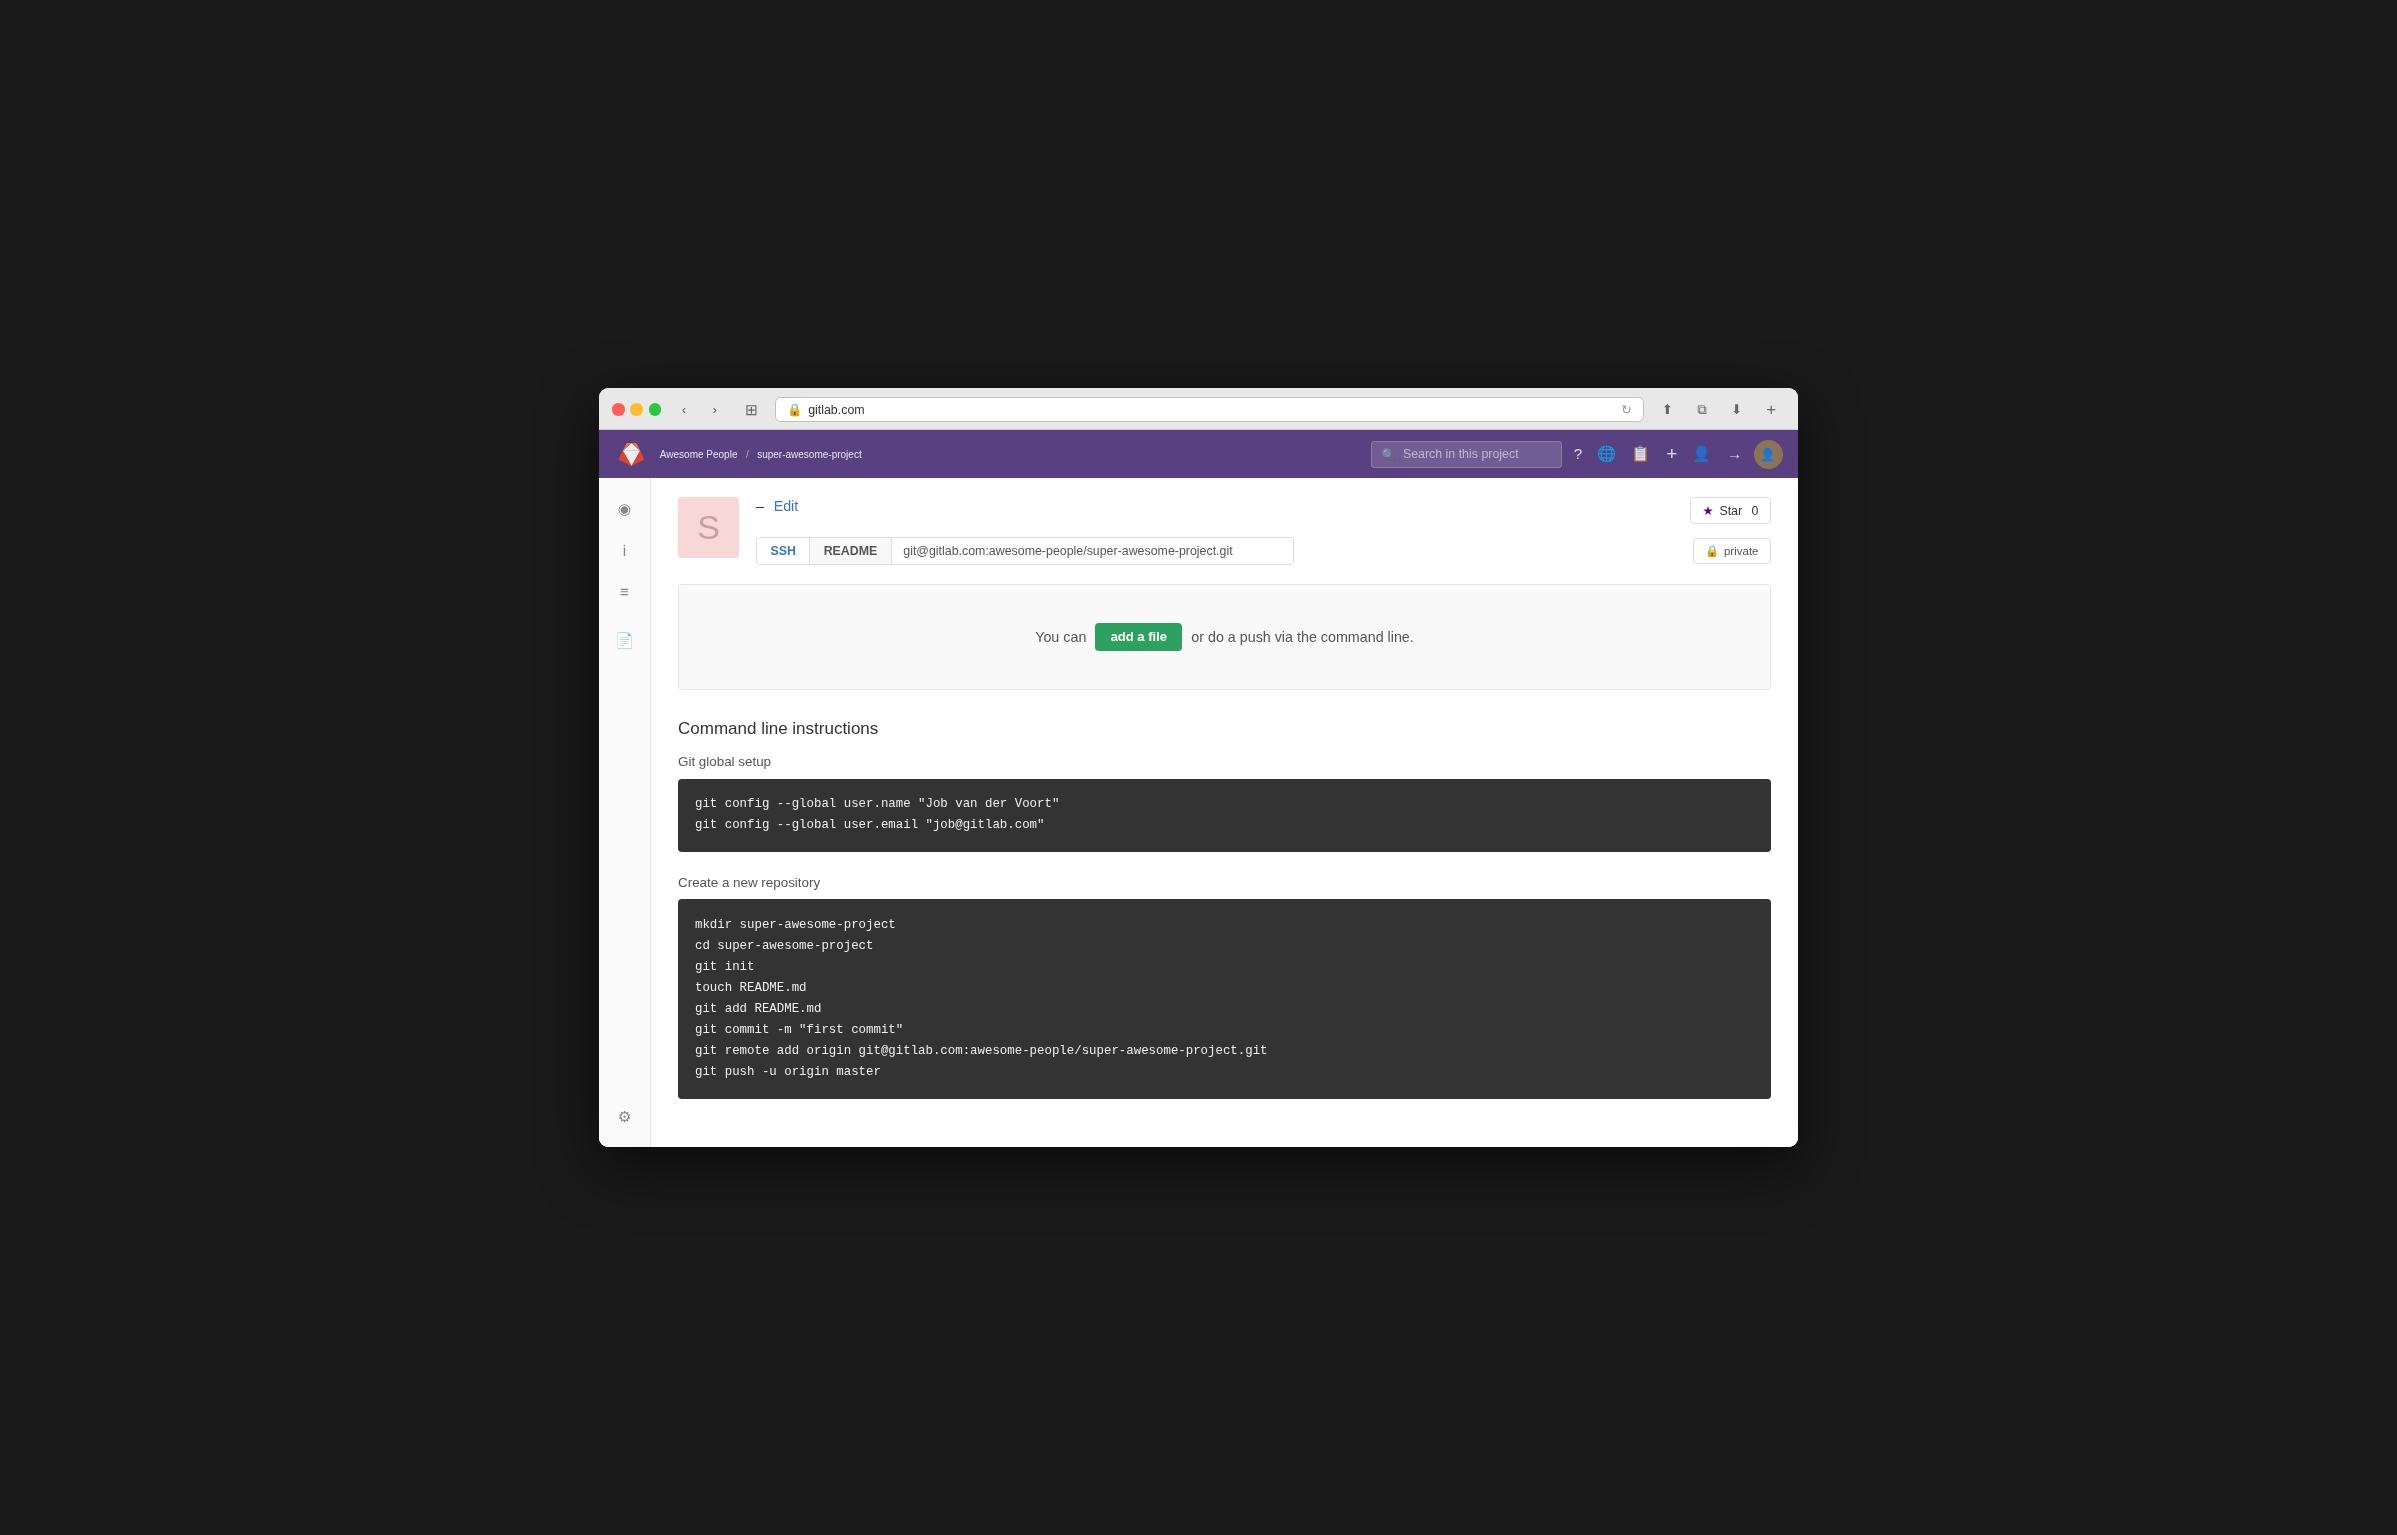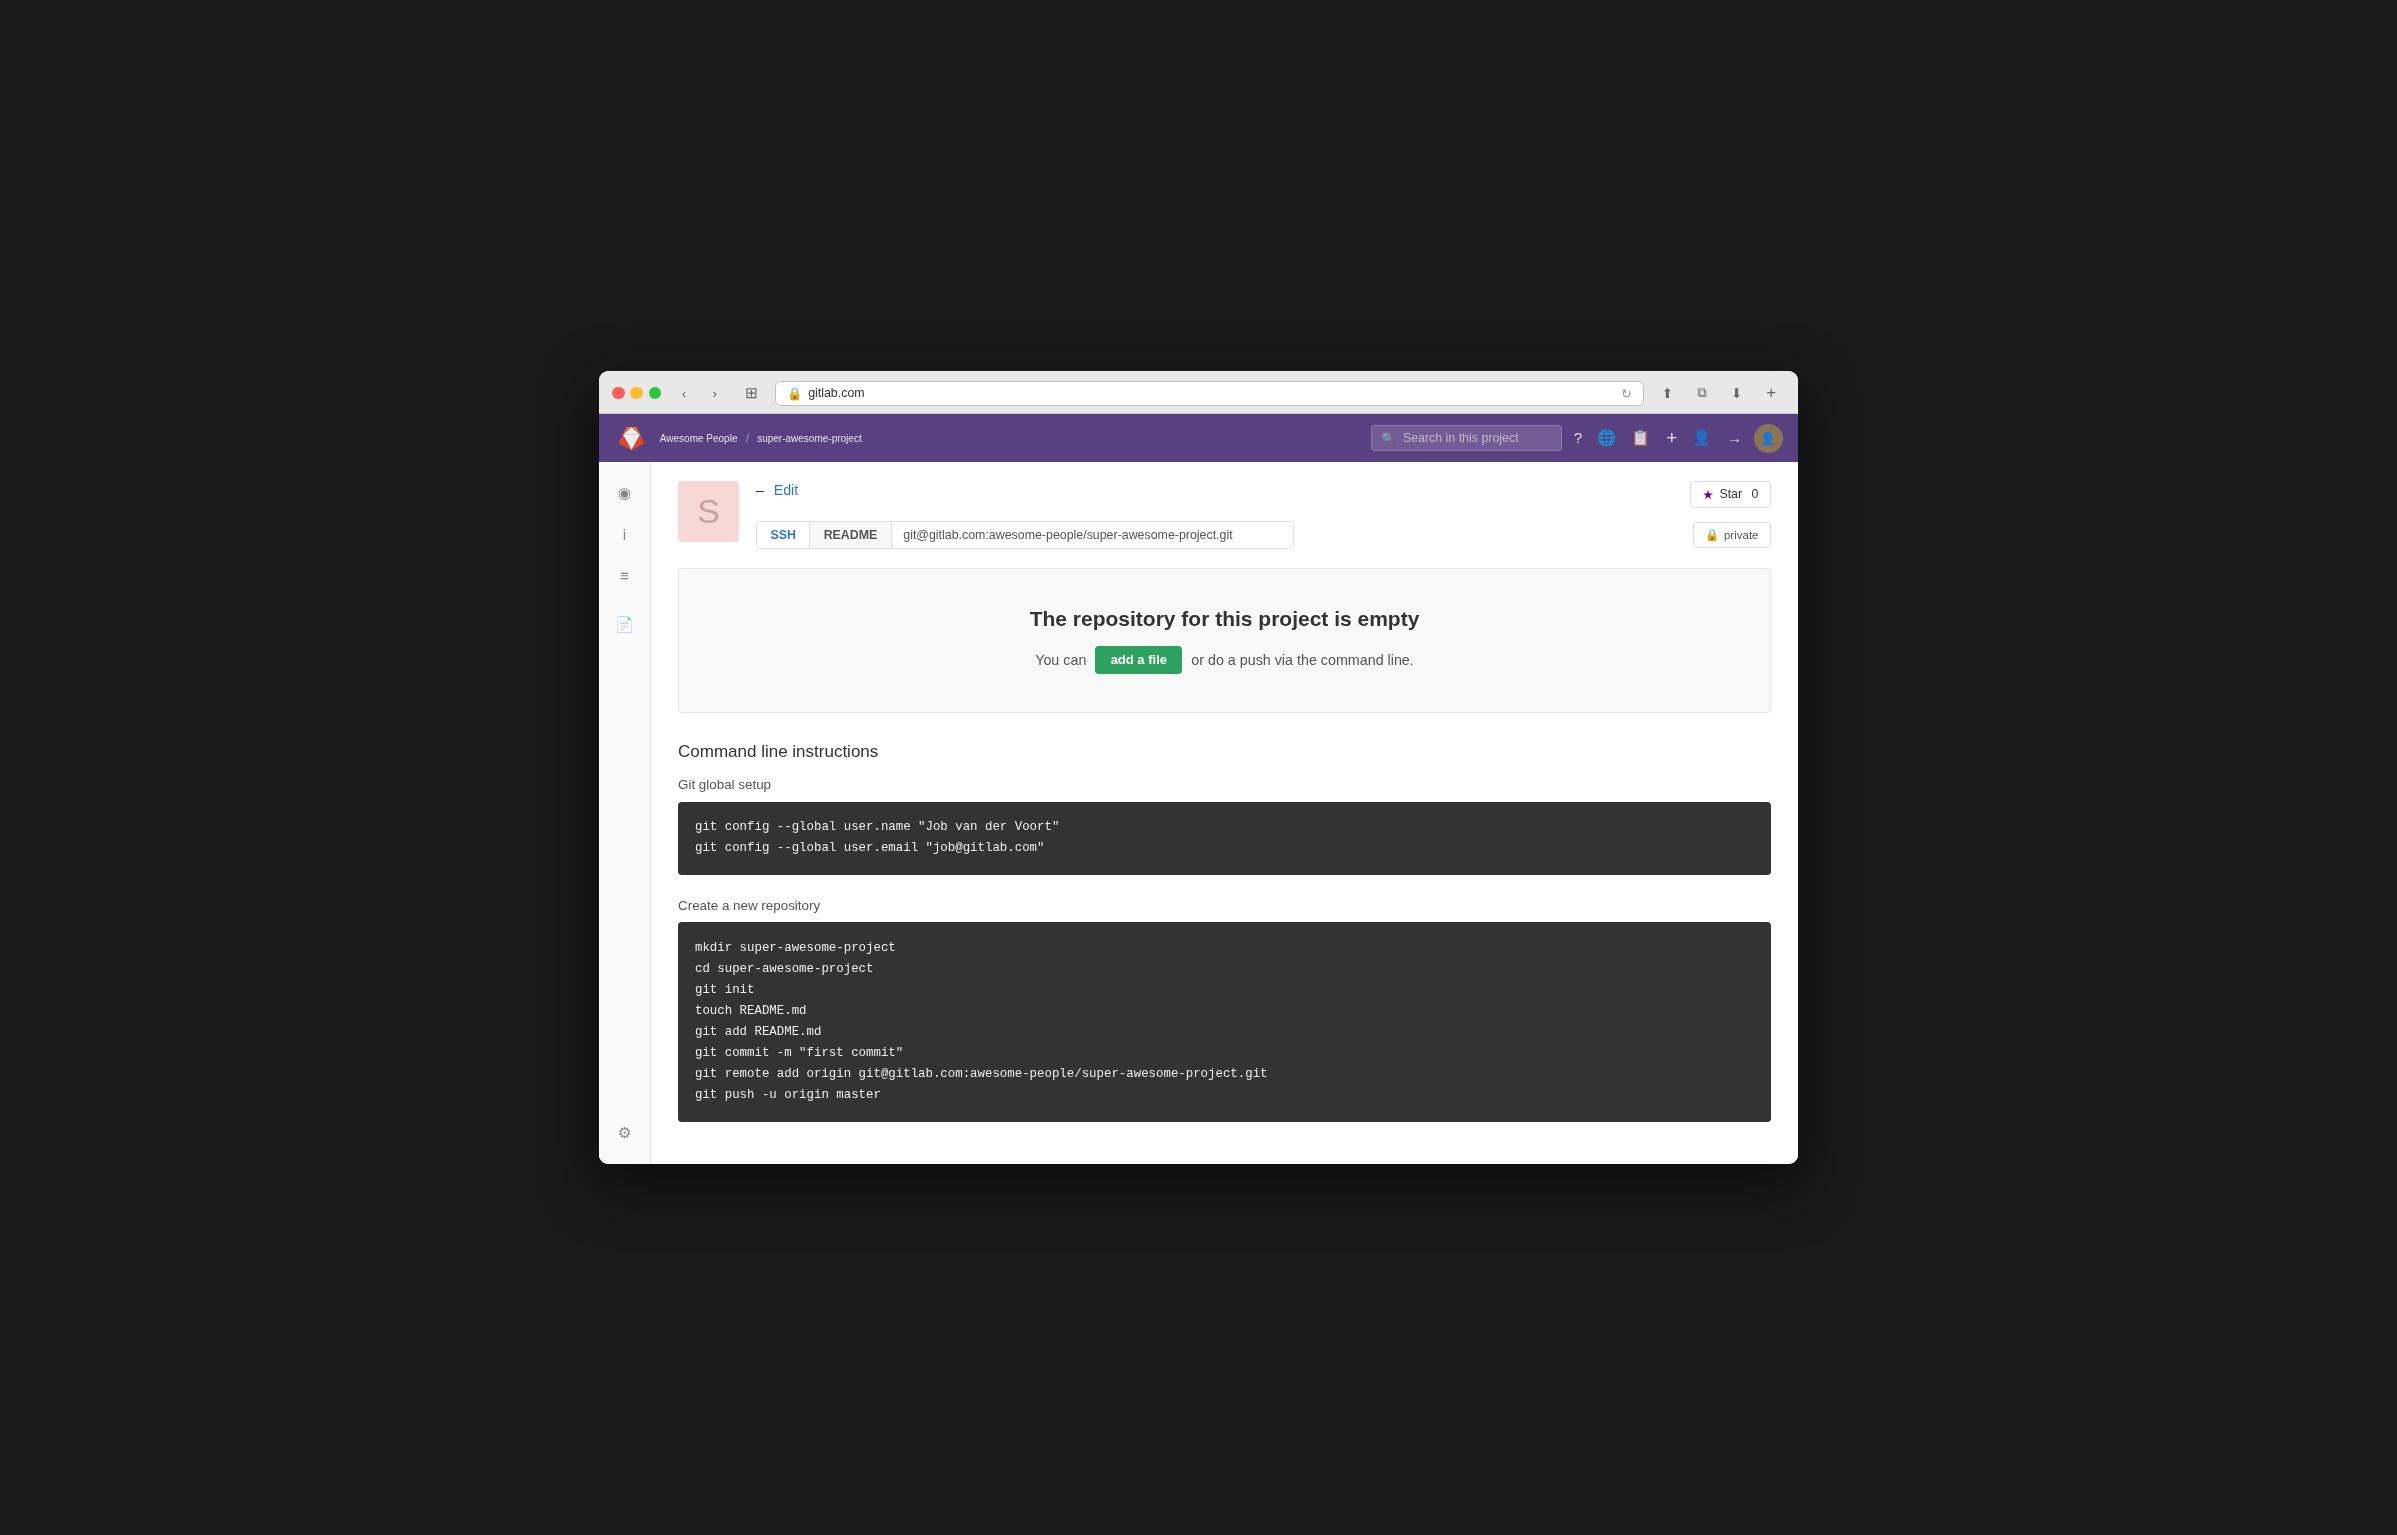--- a/index.html
+++ b/index.html
@@ -499,21 +499,20 @@
               </div>
               <div class="private-badge">
                 <span>🔒</span>
                 <span>private</span>
               </div>
             </div>
           </div>
         </div>
 
         <div class="empty-repo-box">
-          <h2>The repository for this project is empty</h2>
           <p>
             <span>You can</span>
             <button class="add-file-btn">add a file</button>
             <span>or do a push via the command line.</span>
           </p>
         </div>
 
         <div class="cli-section">
           <h3>Command line instructions</h3>
 

